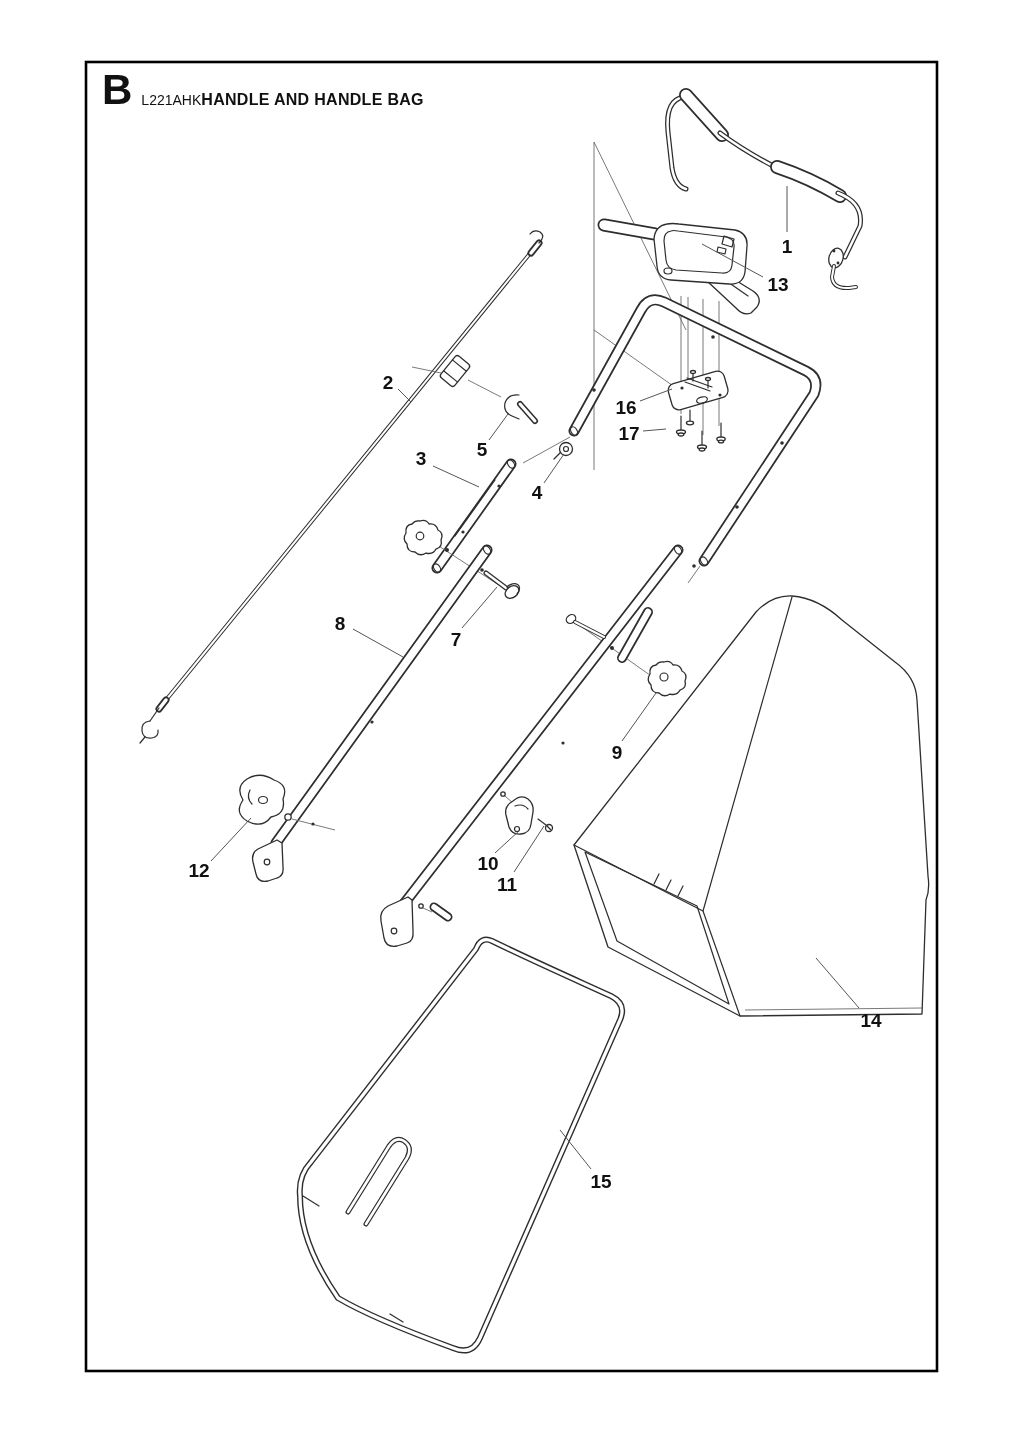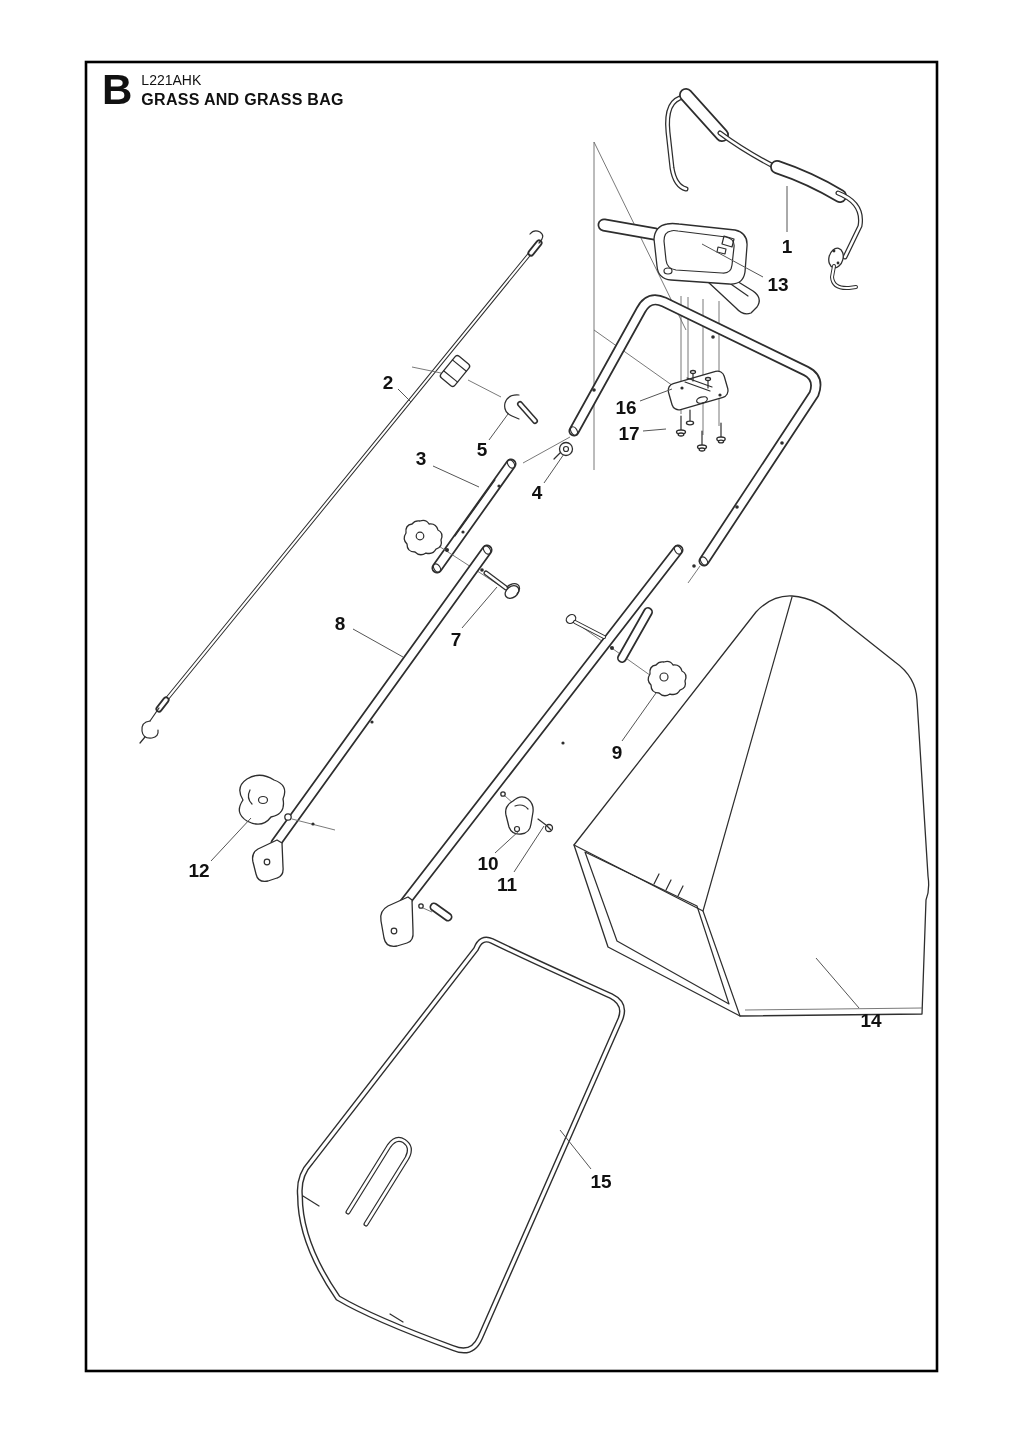--- a/index.html
+++ b/index.html
@@ -1,21 +1,21 @@
 <!DOCTYPE html>
 <html><head>
 <meta charset="utf-8">
 <style>
   html,body{margin:0;padding:0;background:#fff;}
   body{width:1024px;height:1435px;font-family:"Liberation Sans",sans-serif;}
   .page{position:relative;width:1024px;height:1435px;background:#fff;overflow:hidden;}
   .art-svg{position:absolute;left:0;top:0;width:1024px;height:1435px;}
   .titleblock{position:absolute;left:102px;top:70px;display:flex;flex-direction:row;gap:9px;color:#111;}
   .section-letter{font-size:42px;font-weight:bold;line-height:0.95;letter-spacing:0;}
-  .titletext{display:flex;flex-direction:column;justify-content:flex-start;padding-top:2px;}
+  .titletext{display:flex;flex-direction:row;justify-content:flex-start;padding-top:2px;align-items:flex-end;}
   .model{font-size:14px;font-weight:normal;line-height:1.25;}
   .sheet-title{font-size:16px;font-weight:bold;line-height:1.25;letter-spacing:.3px;}
   
   .tO{stroke:#2e2e2e;fill:none;stroke-linecap:round;stroke-linejoin:round;}
   .tI{stroke:#ffffff;fill:none;stroke-linecap:round;stroke-linejoin:round;}
   .ln{stroke:#2e2e2e;fill:none;stroke-width:1.2;stroke-linecap:round;stroke-linejoin:round;}
   .thin{stroke:#6a6a6a;fill:none;stroke-width:0.9;}
   .shape{fill:#ffffff;stroke:#2e2e2e;stroke-width:1.3;stroke-linejoin:round;}
   .dot{fill:#2e2e2e;stroke:none;}
   .callout-label{font-family:"Liberation Sans",sans-serif;font-weight:bold;font-size:19px;fill:#111;}
@@ -281,17 +281,17 @@
         <text x="626" y="407" text-anchor="middle" dominant-baseline="central" class="callout-label">16</text>
         <line x1="643" y1="431" x2="666" y2="429" class="leader"></line>
         <text x="629" y="433" text-anchor="middle" dominant-baseline="central" class="callout-label">17</text>
       </g>
   </svg>
 
   <div class="titleblock">
     <div class="section-letter">B</div>
     <div class="titletext">
       <div class="model">L221AHK</div>
-      <div class="sheet-title">GRASS AND GRASS BAG</div>
+      <div class="sheet-title">HANDLE AND HANDLE BAG</div>
     </div>
   </div>
 
 </div>
 
 </body></html>

